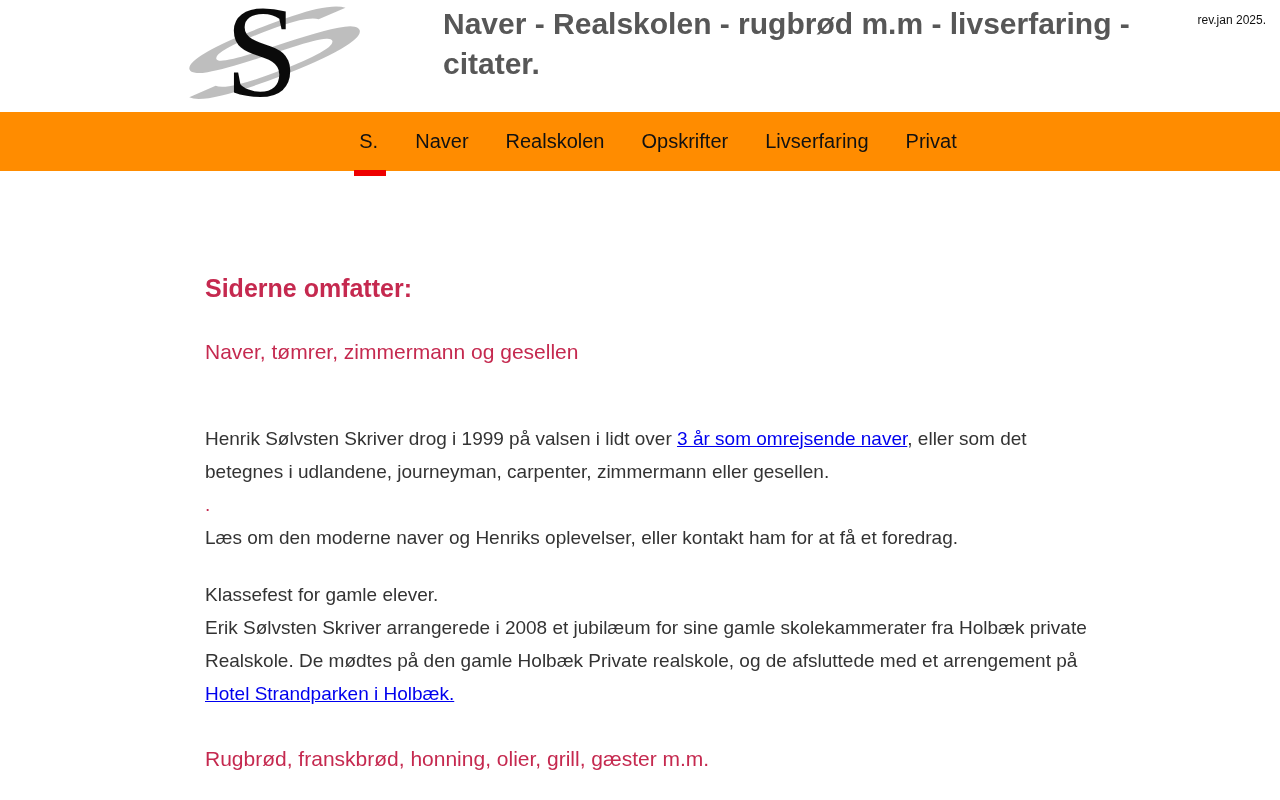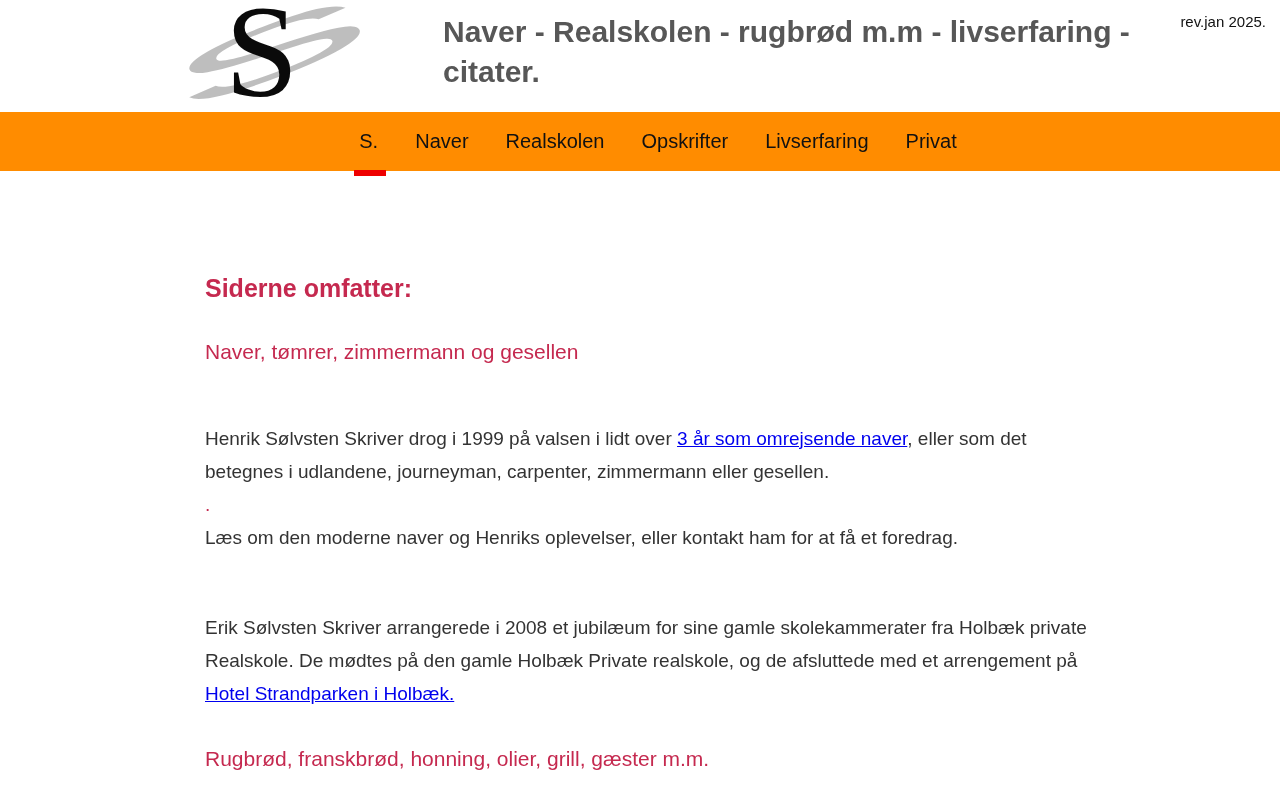--- a/index.html
+++ b/index.html
@@ -4,27 +4,27 @@
 <style>
   * { margin: 0; padding: 0; box-sizing: border-box; }
   html, body { background: #ffffff; font-family: "Liberation Sans", sans-serif; }
   .page { position: relative; width: 1280px; height: 800px; overflow: hidden; background: #fff; }
 
   
   header { position: relative; height: 112px; background: #fff; }
   .logo { position: absolute; left: 130px; top: 0; width: 275px; height: 105px; cursor: pointer; }
   .logo svg { overflow: visible; }
   .site-title {
-    position: absolute; left: 443px; top: 12px; width: 690px;
+    position: absolute; left: 443px; top: 4px; width: 690px;
     font-size: 30px; line-height: 40px; font-weight: bold;
     color: #575757; letter-spacing: 0px;
   }
   .revision {
     position: absolute; right: 14px; top: 13px;
-    font-size: 15px; color: #111111;
+    font-size: 12px; color: #111111;
   }
 
   
   nav {
     position: relative; height: 59px; background: #ff8c00;
     display: flex; align-items: center; justify-content: center;
   }
   nav ul {
     list-style: none; display: flex; gap: 37px;
     transform: translateX(18px);
@@ -101,20 +101,20 @@
 
     <h3 class="section-heading">Naver, tømrer, zimmermann og gesellen</h3>
     <div class="body-block">
       <br>
       <span>Henrik Sølvsten Skriver drog i 1999 på valsen i lidt over </span><a href="#">3 år som omrejsende naver</a><span>, eller som det betegnes i udlandene, journeyman, carpenter, zimmermann eller gesellen.</span><br>
       <span class="dot">.</span><br>
       <span>Læs om den moderne naver og Henriks oplevelser, eller kontakt ham for at få et foredrag.</span>
     </div>
 
     <div class="body-block">
-      <br>
+      <span>Klassefest for gamle elever.</span><br>
       <span>Erik Sølvsten Skriver arrangerede i 2008 et jubilæum for sine gamle skolekammerater fra Holbæk private Realskole. De mødtes på den gamle Holbæk Private realskole, og de afsluttede med et arrengement på </span><a href="#">Hotel Strandparken i Holbæk.</a>
     </div>
 
     <h3 class="section-heading">Rugbrød, franskbrød, honning, olier, grill, gæster m.m.</h3>
   </main>
 
 </div>
 
 </body></html>

